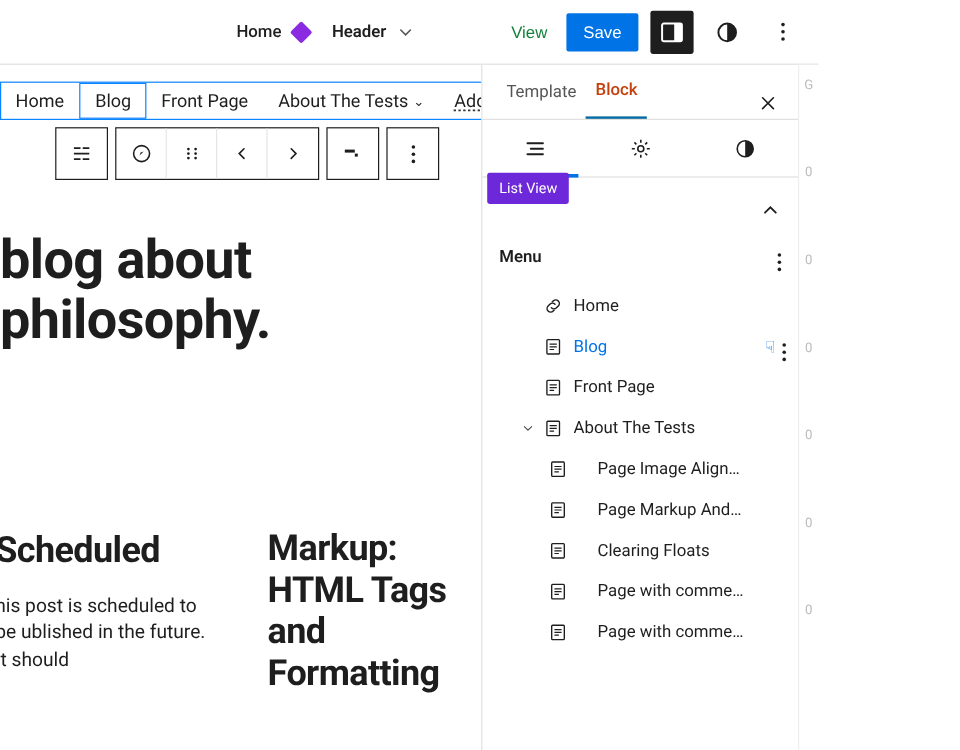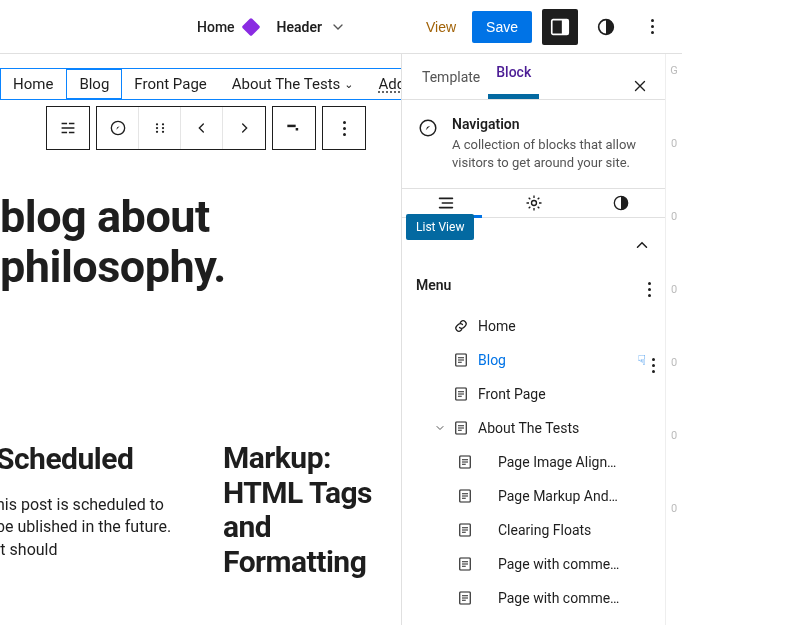--- a/index.html
+++ b/index.html
@@ -7,21 +7,21 @@
   .root { display: flex; flex-direction: column; width: 682px; height: 625px; }
 
   
   .topbar { height: 54px; border-bottom: 1px solid #e0e0e0; display: flex; align-items: center; padding: 0 12px; justify-content: space-between; }
   .topbar-left { display: flex; align-items: center; gap: 6px; margin-left: 185px; }
   .doc-title { font-size: 14px; font-weight: 500; }
   .header-badge { display: flex; align-items: center; gap: 16px; font-size: 14px; font-weight: 600; }
   .header-badge svg { width: 20px; height: 20px; }
   .chevron-down { width: 20px; height: 20px; display: inline-flex; align-items: center; justify-content: center; }
   .topbar-right { display: flex; align-items: center; gap: 10px; }
-  .view-btn { color: #a16207; font-size: 14px; background: none; border: none; cursor: pointer; padding: 6px 6px; }
+  .view-btn { color: #15803d; font-size: 14px; background: none; border: none; cursor: pointer; padding: 6px 6px; }
   .save-btn { background: #0073e6; color: #fff; font-size: 14px; border: none; padding: 8px 14px; border-radius: 2px; cursor: pointer; }
   .icon-btn { width: 36px; height: 36px; display: inline-flex; align-items: center; justify-content: center; border: none; background: none; border-radius: 2px; cursor: pointer; }
   .icon-btn.active { background: #1e1e1e; color: #fff; }
   .dots-v { display: inline-flex; flex-direction: column; gap: 3px; }
   .dots-v span { width: 3px; height: 3px; background: #1e1e1e; border-radius: 50%; }
 
   
   .body { display: flex; flex: 1; min-height: 0; }
   .canvas { flex: 1; min-width: 0; position: relative; overflow: hidden; }
   .sidebar { width: 264px; border-left: 1px solid #e0e0e0; display: flex; flex-direction: column; }
@@ -45,30 +45,30 @@
   .hero { font-size: 45px; font-weight: 700; letter-spacing: -0.5px; margin: 42px 0 0 0; line-height:1.1; }
   .cols { display:flex; gap:45px; margin-top: 150px; }
   .col { flex:1; min-width:0; }
   .post-title { font-size: 30px; font-weight:700; margin-left:-4px; letter-spacing:-0.5px; }
   .post-body { font-size: 16px; margin-top: 18px; line-height:1.4; margin-left:-4px;}
   .post-title2 { font-size: 30px; font-weight:700; letter-spacing:-0.5px; line-height:1.15; }
 
   
   .tabs { display:flex; align-items:flex-end; border-bottom:1px solid #e0e0e0; padding: 0 12px; height: 46px; position:relative;}
   .tab { font-size: 14px; padding: 14px 8px; color:#555; cursor:pointer; }
-  .tab.active { color:#4c1d95; border-bottom: 5px solid #0369a1; font-weight:500; }
+  .tab.active { color:#c2410c; border-bottom: 2px solid #0369a1; font-weight:500; }
   .closex { margin-left:auto; font-size:18px; cursor:pointer; padding:4px;}
   .blk-desc { display:flex; gap:12px; padding: 16px 14px; border-bottom:1px solid #e0e0e0; }
   .blk-desc .icon { width:24px; height:24px; flex:none; display:flex; align-items:center; justify-content:center; }
   .blk-desc .tt { font-size:14px; font-weight:600; }
   .blk-desc .dd { font-size:13px; color:#555; margin-top:4px; line-height:1.4;}
   .sub-tabs { display:flex; border-bottom:1px solid #e0e0e0; height:48px; }
   .sub-tab { flex:1; display:flex; align-items:center; justify-content:center; cursor:pointer; position:relative;}
   .sub-tab.active::after { content:""; position:absolute; left:8px; right:8px; bottom:-1px; height:3px; background:#0073e6; }
-  .tooltip { position:absolute; background:#0369a1; color:#fff; font-size:12px; padding:6px 10px; border-radius:2px; white-space:nowrap; }
+  .tooltip { position:absolute; background:#6d28d9; color:#fff; font-size:12px; padding:6px 10px; border-radius:2px; white-space:nowrap; }
   .lv-head { display:flex; align-items:center; padding: 18px 14px 8px; position:relative;}
   .menu-head { display:flex; align-items:center; justify-content:space-between; padding: 10px 14px 8px; font-size:14px; font-weight:600; }
   .tree { padding: 4px 0 10px 0; }
   .tree-row { display:flex; align-items:center; height:34px; font-size:14px; padding-right:10px; cursor:pointer; }
   .tree-row.selected { color:#0073e6; }
   .tree-row .ic { width:22px; display:flex; justify-content:center; }
   .tree-row .lbl { margin-left:6px; white-space:nowrap; overflow:hidden; text-overflow:ellipsis; flex:1;}
   .tree-row .exp { width:20px; display:flex; justify-content:center; font-size:11px; color:#555;}
   .pad1 { padding-left: 28px; }
   .pad2 { padding-left: 52px; gap: 16px; }
@@ -211,32 +211,20 @@
     <div class="sidebar">
       <div class="tabs">
         <div class="tab">Template</div>
         <div class="tab active">Block</div>
         <div class="closex">
           <svg viewBox="0 0 24 24" width="18" height="18">
               <path d="M6 6l12 12M18 6L6 18" stroke="#1e1e1e" stroke-width="1.8" stroke-linecap="round"></path>
             </svg>
         </div>
       </div>
-      <div class="blk-desc">
-        <div class="icon">
-          <svg viewBox="0 0 24 24" width="22" height="22">
-              <circle cx="12" cy="12" r="8.5" stroke="#1e1e1e" stroke-width="1.6" fill="none"></circle>
-              <path d="M14.5 9.5l-5 5 1.5-3.5 3.5-1.5z" fill="#1e1e1e"></path>
-            </svg>
-        </div>
-        <div>
-          <div class="tt">Navigation</div>
-          <div class="dd">A collection of blocks that allow visitors to get around your site.</div>
-        </div>
-      </div>
       <div class="sub-tabs">
         <div class="sub-tab active">
           <svg viewBox="0 0 24 24" width="22" height="22">
               <path d="M5 7h14M8 12h11M5 17h14" stroke="#1e1e1e" stroke-width="1.8" stroke-linecap="round"></path>
             </svg>
         </div>
         <div class="sub-tab">
           <svg viewBox="0 0 24 24" width="20" height="20">
               <circle cx="12" cy="12" r="3" stroke="#1e1e1e" stroke-width="1.6" fill="none"></circle>
               <path d="M12 3v3M12 18v3M3 12h3M18 12h3M5.6 5.6l2 2M16.4 16.4l2 2M18.4 5.6l-2 2M7.6 16.4l-2 2" stroke="#1e1e1e" stroke-width="1.6"></path>

